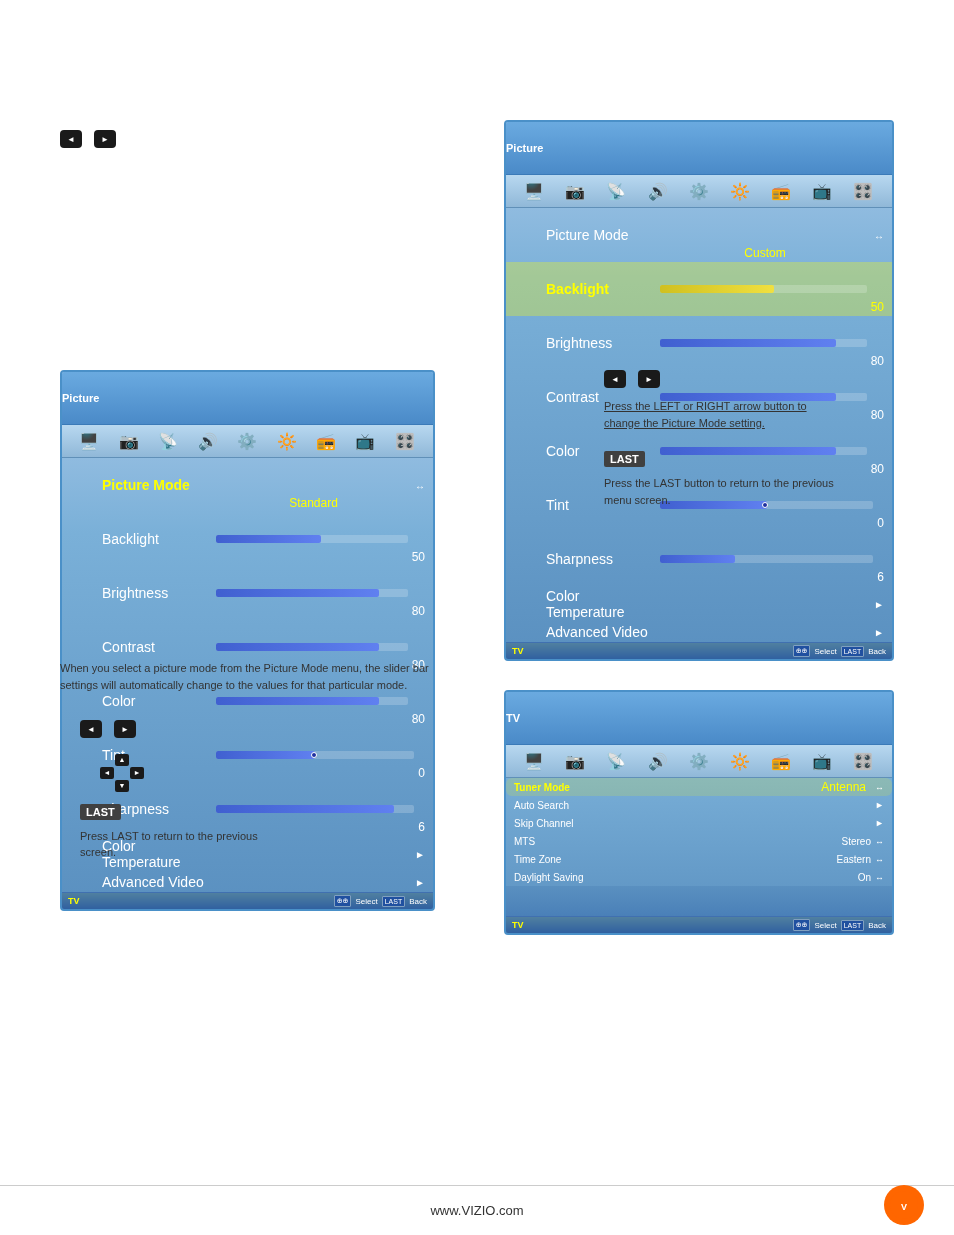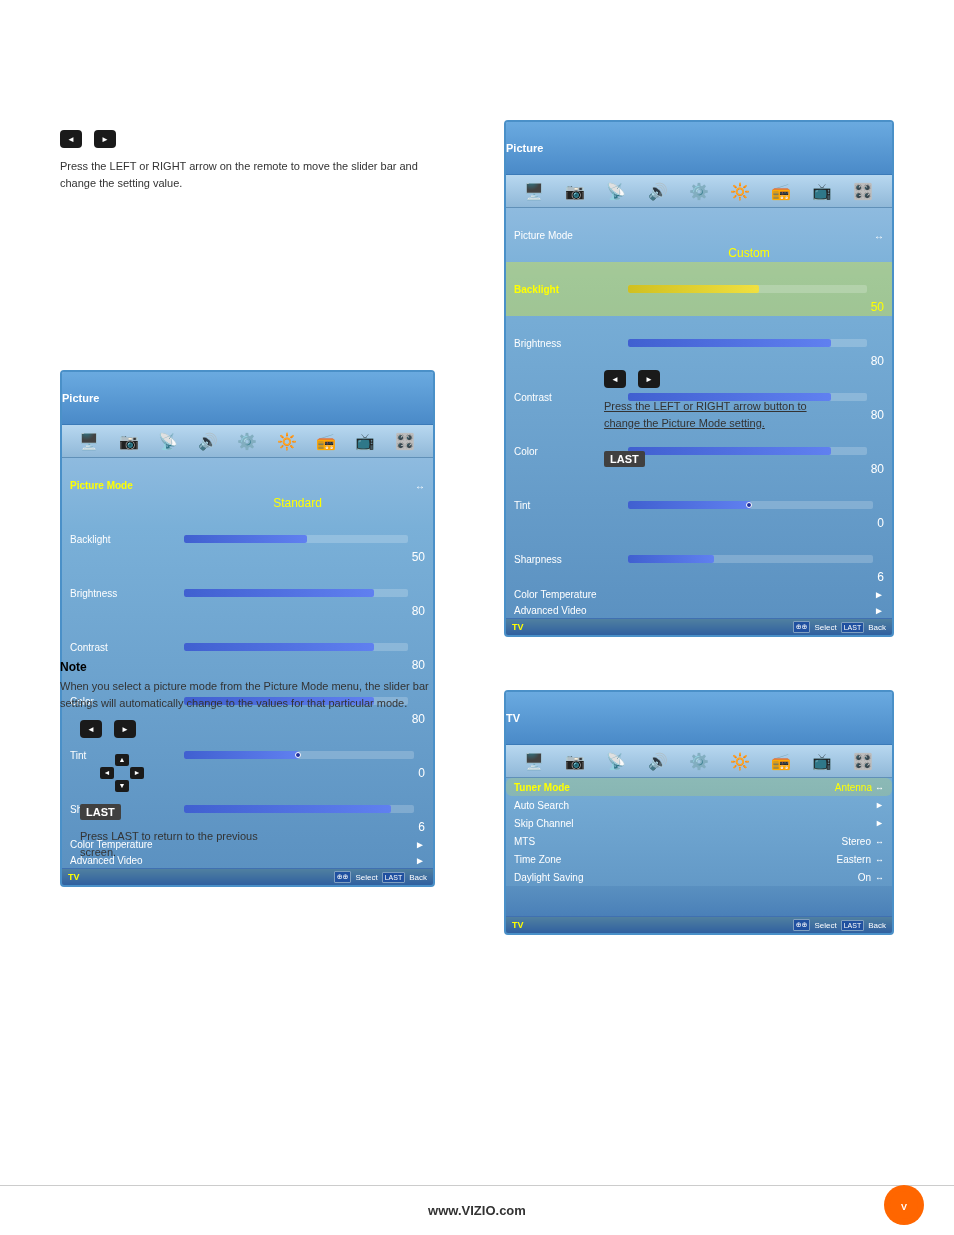--- a/index.html
+++ b/index.html
@@ -57,21 +57,22 @@
     }
 
     .menu-row.highlighted {
       background: rgba(255,255,0,0.3);
     }
 
     .menu-row-label {
       color: #ffffff;
       width: 110px;
       flex-shrink: 0;
-      font-size: 10px;
+      font-size: 14px;
+      margin-left: 32px;
     }
 
     .menu-row-label.yellow { color: #ffff00; font-weight: bold; }
 
     .menu-row-value {
       color: #ffffff;
       font-size: 12px;
       margin-left: auto;
       white-space: nowrap;
       margin-top: 36px;
@@ -246,21 +247,21 @@
       right: 0;
       height: 50px;
       display: flex;
       align-items: center;
       justify-content: center;
       border-top: 1px solid #cccccc;
     }
 
     .footer-url {
       font-size: 13px;
-      font-weight: bold;
+      font-weight: normal;
       color: #333333;
     }
 
     .vizio-logo {
       position: absolute;
       bottom: 10px;
       right: 30px;
       width: 40px;
       height: 40px;
       background: #ff6600;
@@ -313,35 +314,34 @@
     .menu-row-tv {
       display: flex;
       align-items: center;
       padding: 2px 8px;
       font-size: 10px;
       min-height: 18px;
     }
 
     .tv-label-yellow { color: #ffff00; font-size: 10px; font-weight: bold; width: 120px; }
     .tv-label-white { color: #ffffff; font-size: 10px; width: 120px; }
-    .tv-value-yellow { color: #ffff00; font-size: 10px; margin-left: auto; margin-right: 3px; }
+    .tv-value-yellow { color: #ffff00; font-size: 12px; margin-left: auto; margin-right: 9px; }
     .tv-value-white { color: #ffffff; font-size: 10px; margin-left: auto; margin-right: 4px; }
     .tv-arrow { color: #ffffff; font-size: 9px; }
   </style>
 </head>
 <body>
 
 <div class="page-content">
 
   <div class="section-top-left">
     <div class="arrows-pair" style="margin-bottom:10px;">
       <div class="remote-btn">◄</div>
       <div class="remote-btn">►</div>
     </div>
-    <div class="text-body">Press the LEFT or RIGHT arrow on the remote to move the slider bar and change the setting value.</div>
   </div>
 
   <div class="section-top-right large-panel">
     <div class="menu-panel">
       <div class="menu-title">Picture</div>
 
       <div class="menu-icons-row">
         <div class="menu-icon">🖥️</div>
         <div class="menu-icon">📷</div>
         <div class="menu-icon">📡</div>
@@ -514,24 +514,24 @@
 
   <div class="section-mid-right">
     <div class="arrows-pair" style="margin-bottom:10px;">
       <div class="remote-btn">◄</div>
       <div class="remote-btn">►</div>
     </div>
     <div class="text-body" style="margin-bottom:18px; max-width:240px;text-decoration:underline;">Press the LEFT or RIGHT arrow button to change the Picture Mode setting.</div>
     <div style="margin-bottom:8px;">
       <span class="last-badge">LAST</span>
     </div>
+    <div class="text-body" style="max-width:240px;">Press the LAST button to return to the previous menu screen.</div>
   </div>
 
   <div class="note-section">
-    <div class="text-bold" style="margin-bottom:4px;">Note</div>
     <div class="text-body" style="max-width:380px;">When you select a picture mode from the Picture Mode menu, the slider bar settings will automatically change to the values for that particular mode.</div>
   </div>
 
   <div class="section-bot-left">
     <div style="display:flex; align-items:center; gap:20px; margin-bottom:10px;">
       <div class="arrows-pair">
         <div class="remote-btn">◄</div>
         <div class="remote-btn">►</div>
       </div>
     </div>

